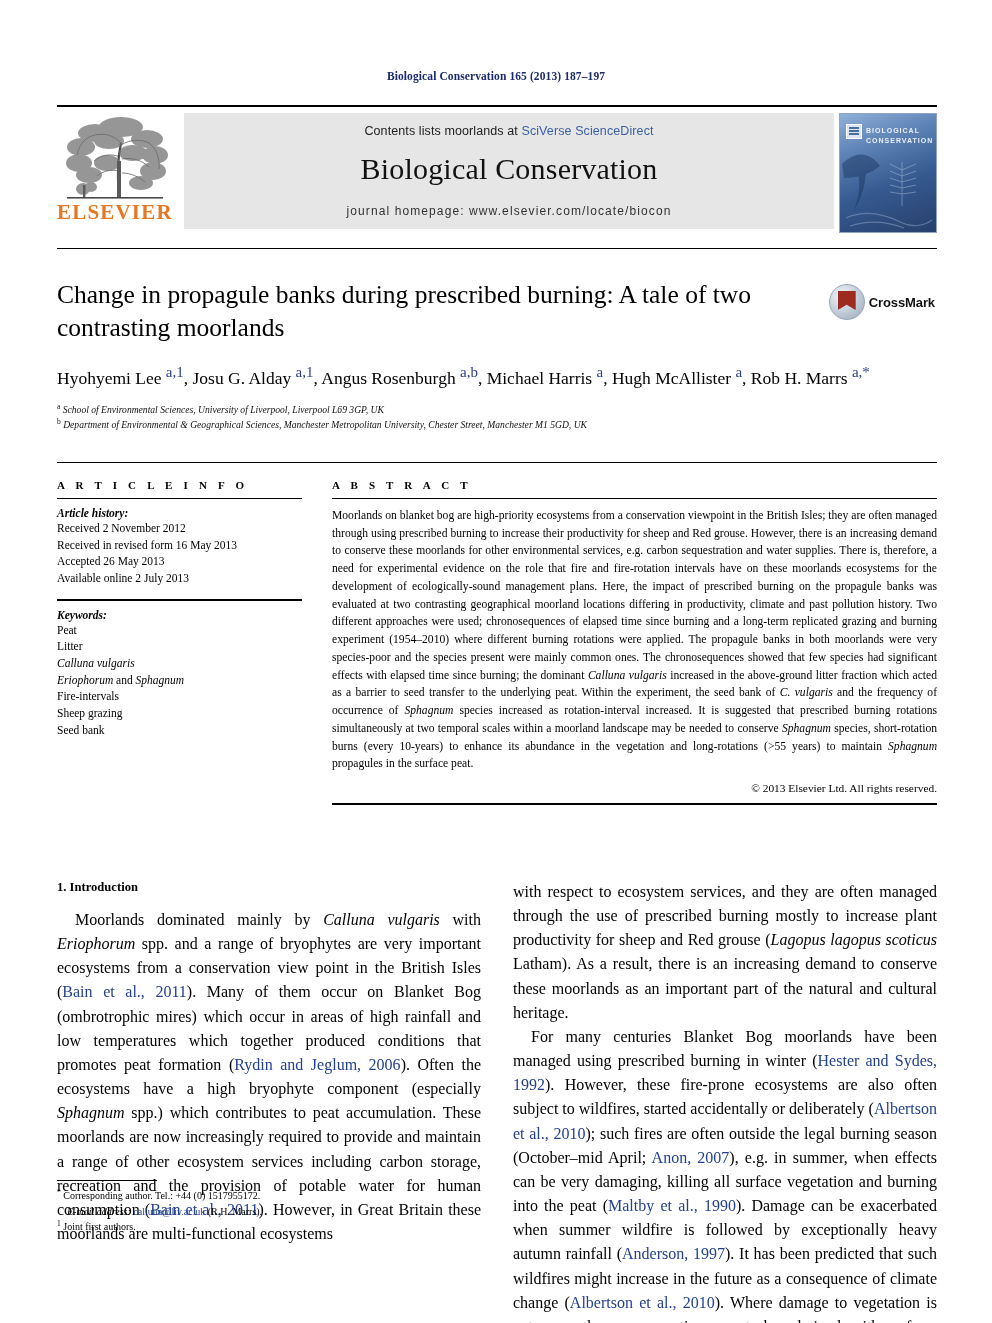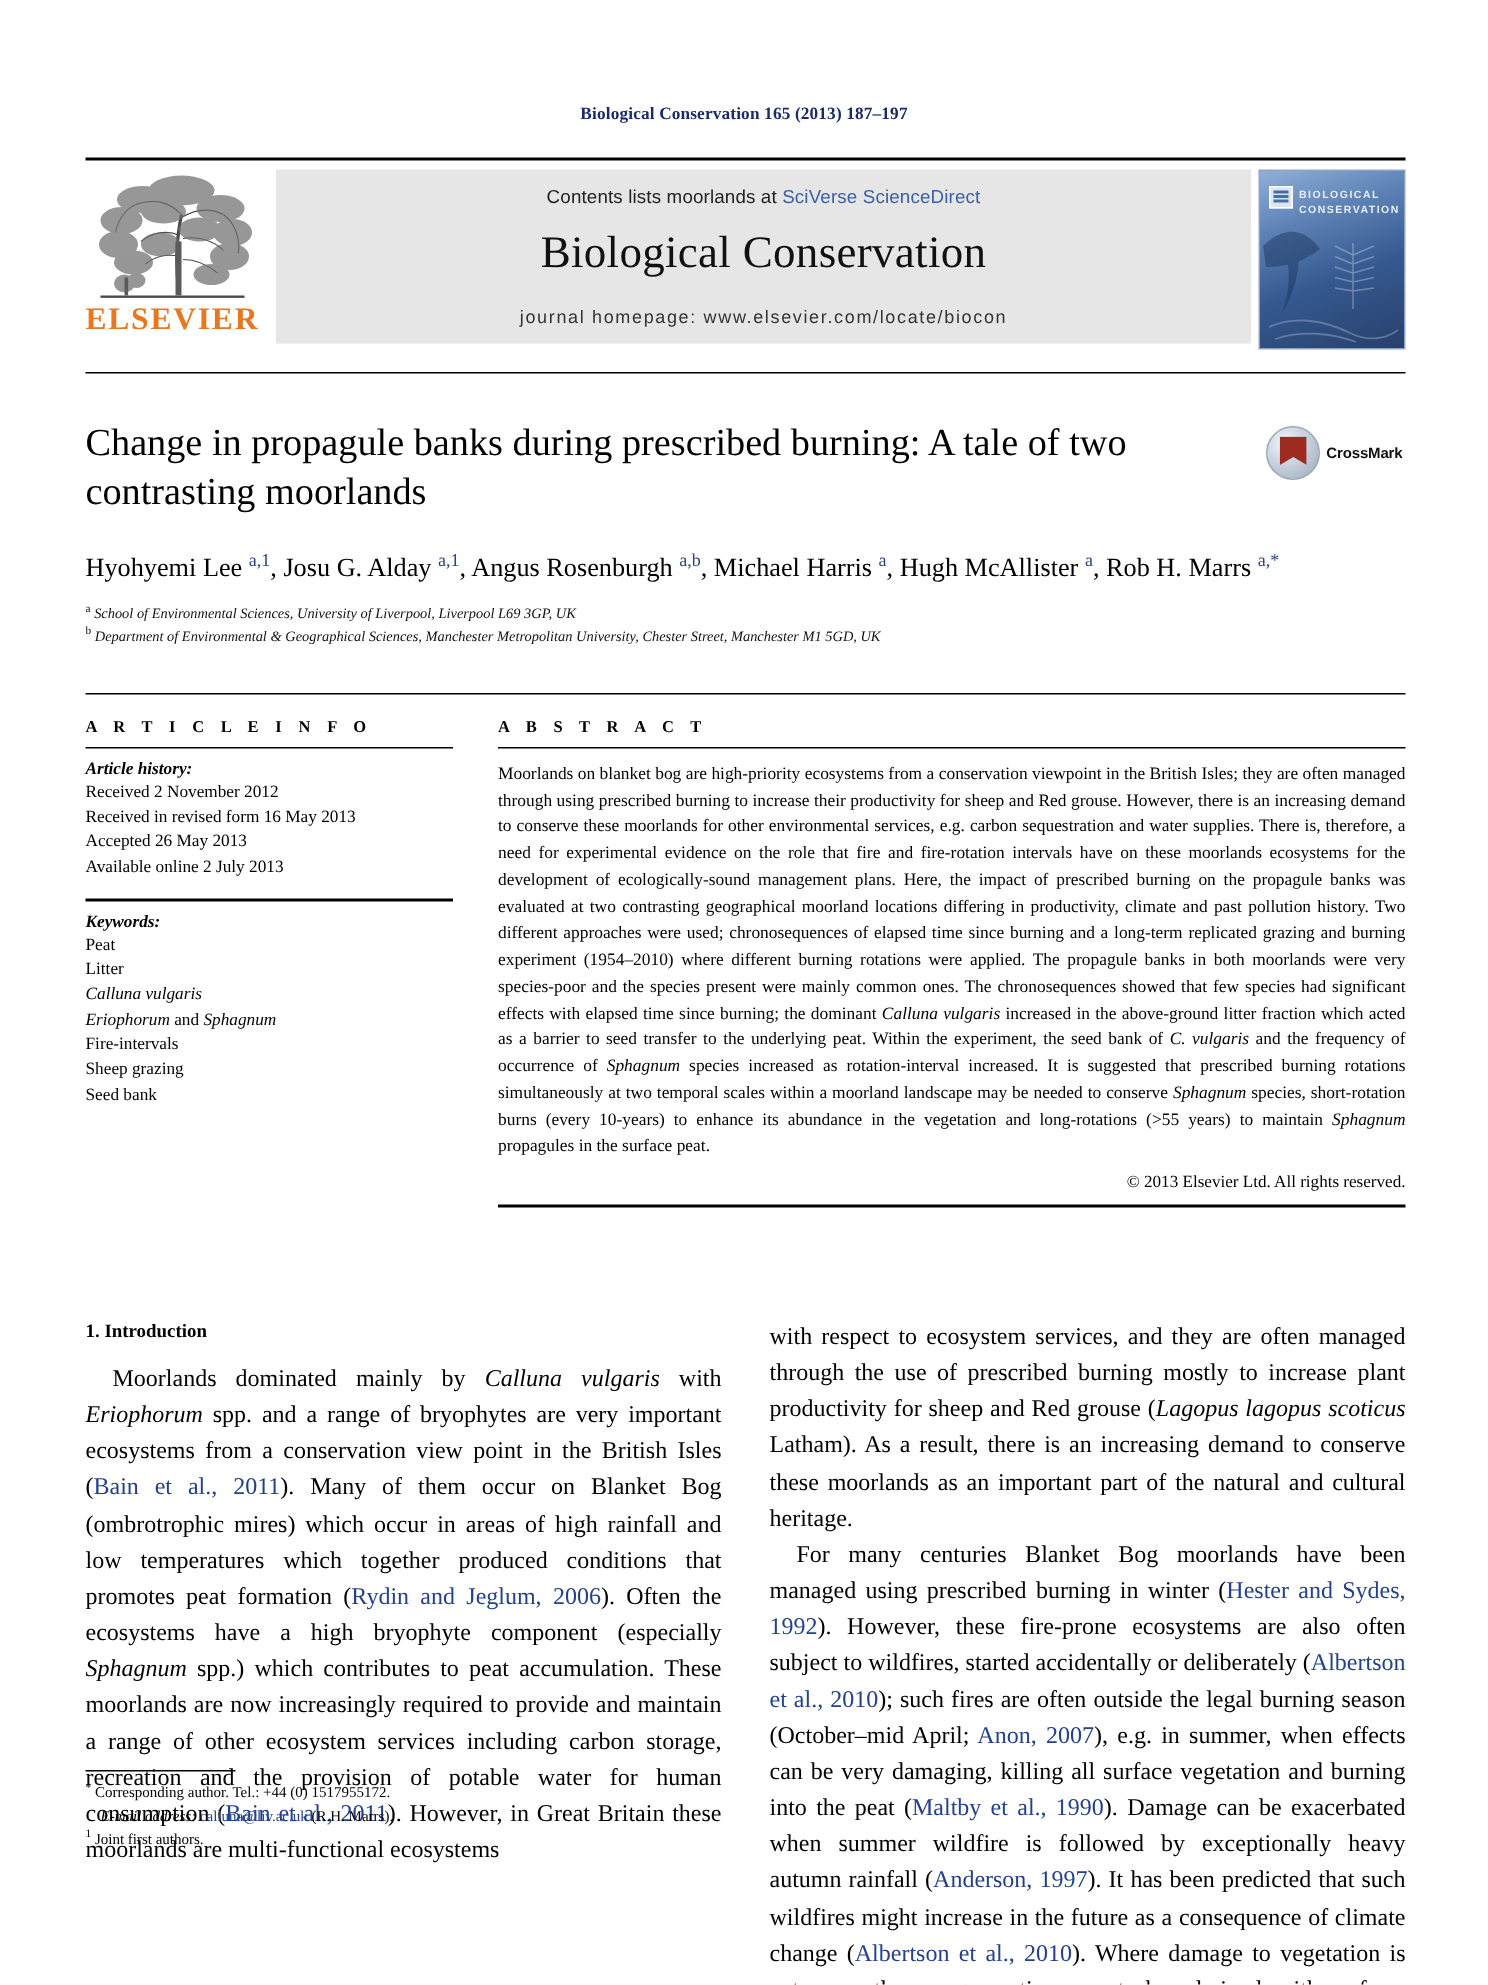--- a/index.html
+++ b/index.html
@@ -194,36 +194,36 @@
     position: absolute;
     left: 8px;
     top: 6px;
     width: 18px;
     height: 19px;
     background: #9d2b1f;
     clip-path: polygon(0 0, 100% 0, 100% 100%, 50% 72%, 0 100%);
   }
   .crossmark-label {
     font-family: "Liberation Sans", sans-serif;
-    font-size: 10px;
+    font-size: 13px;
     font-weight: bold;
     color: #111;
     letter-spacing: -0.1px;
   }
   .authors {
     font-family: "Liberation Serif", serif;
     font-size: 17.5px;
     line-height: 1.42;
     margin-top: 22px;
     width: 885px;
     color: #000;
   }
   .authors sup {
     color: #2b3f86;
-    font-size: 12px;
+    font-size: 15px;
     vertical-align: super;
     line-height: 0;
   }
   .affiliations {
     margin-top: 12px;
     font-family: "Liberation Serif", serif;
     font-style: italic;
     font-size: 9.6px;
     line-height: 1.55;
     color: #111;

